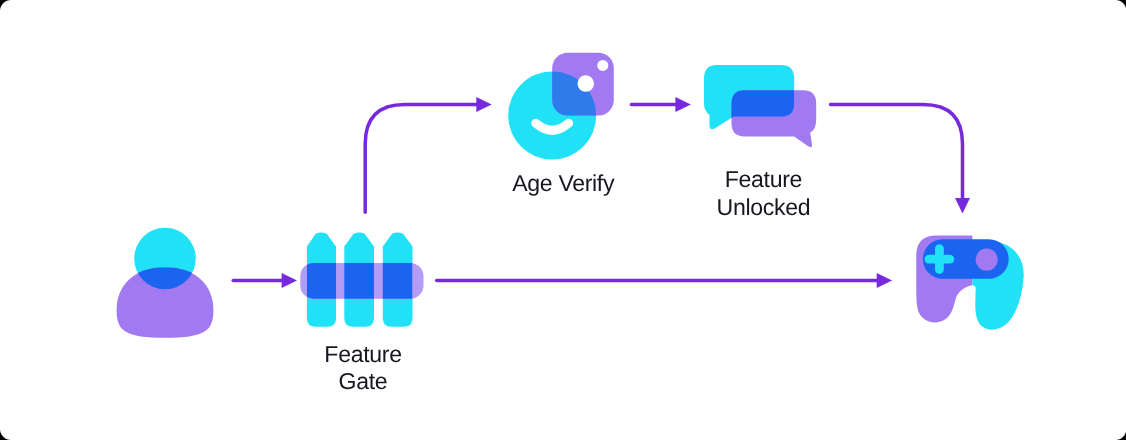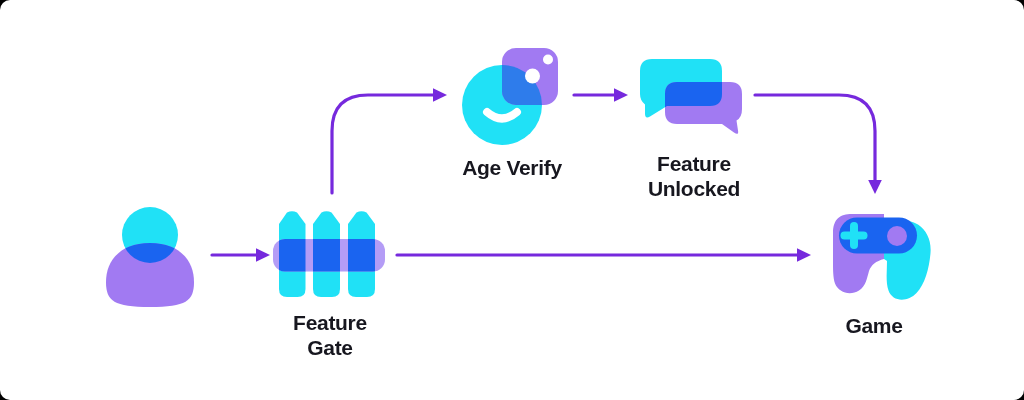--- a/index.html
+++ b/index.html
@@ -15,21 +15,21 @@
     border-radius:10px;
     overflow:hidden;
   }
   .layer{position:absolute;left:0;top:0;}
   .node-icon{position:absolute;}
   .node-label{
     position:absolute;
     transform:translateX(-50%);
     text-align:center;
     font-size:21px;
-    font-weight:700;
+    font-weight:400;
     letter-spacing:-0.3px;
     line-height:25px;
     color:var(--text,#17171f);
     white-space:pre-line;
     width:220px;
   }
   .edge{fill:none;stroke:var(--arrow,#7629dd);stroke-width:3.2;stroke-linecap:round;}
   .edge-head{fill:var(--arrow,#7629dd);stroke:none;}
 </style>
 </head>
@@ -119,15 +119,14 @@
   <svg class="node-icon" style="left:829px;top:209px;" width="106" height="95" viewBox="829 209 106 95">
     <path d="M852,214 L884,214 L884,259 C876,261 871,265 869,271 C867,278 866,286 859,290.5 C850,296 838.5,292.5 835,283.5 C833,277.5 833,270 833,260 L833,233 C833,219 840,214 852,214 Z" style="fill:var(--purple)"></path>
     <path d="M884,222 C895,218.5 909,218.5 918,224.5 C927,230.5 931.5,241 930.5,253 C929.3,268 925,284 916.5,293 C907.5,302.5 892.5,302 888.5,290.5 C885.5,282 887,271 887,261 C886.3,260.3 885,259.4 884,259 Z" style="fill:var(--cyan)"></path>
     <rect x="839" y="217.5" width="78" height="36" rx="18" style="fill:var(--overlap-blue)"></rect>
     <g>
       <rect x="840.5" y="231.5" width="27" height="8" rx="4" style="fill:var(--cyan)"></rect>
       <rect x="850" y="222" width="8" height="27" rx="4" style="fill:var(--cyan)"></rect>
     </g>
     <circle cx="897" cy="236" r="10" style="fill:var(--purple)"></circle>
   </svg>
-  <div class="node-label" style="left:874px;top:313px;">Game</div>
 
 </div>
 
 </body></html>

